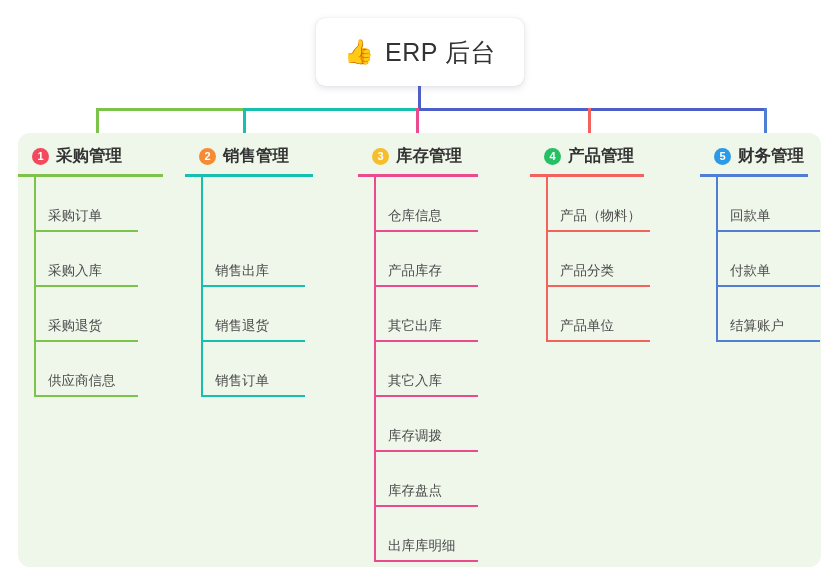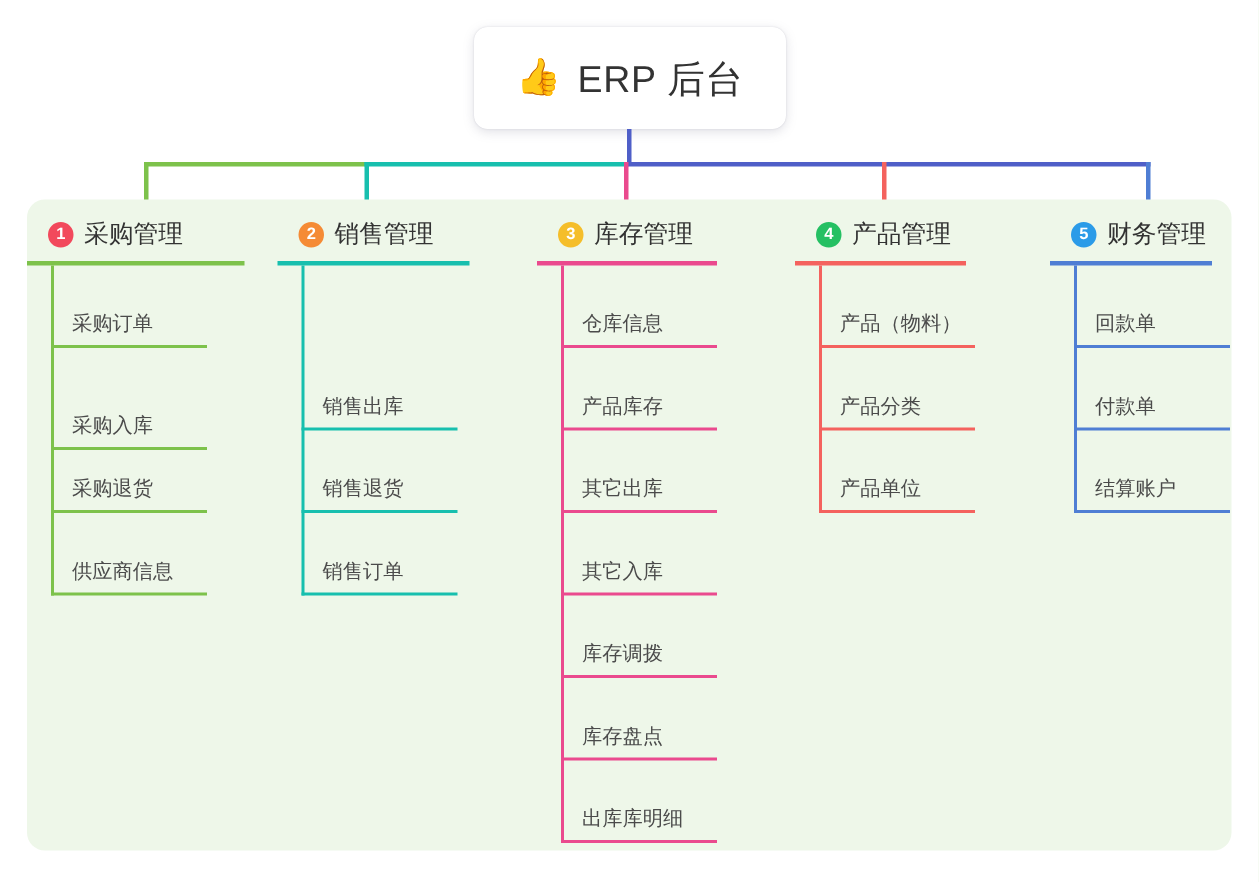--- a/index.html
+++ b/index.html
@@ -74,21 +74,21 @@
     padding-left:14px;
     white-space:nowrap;
   }
   .badge{
     width:17px;height:17px;border-radius:50%;
     color:#ffffff;font-size:11px;
     display:flex;align-items:center;justify-content:center;
     flex:0 0 auto;
     font-weight:bold;
   }
-  .col-title{font-size:16.5px;color:#333333;}
+  .col-title{font-size:16.5px;color:#333333;font-weight:bold;}
   .head-rule{
     height:3px;width:100%;
     margin-top:3px;
   }
   .col-body{position:relative;}
   .spine{
     position:absolute;left:16px;top:0;width:2px;
   }
   .item{
     position:absolute;
@@ -135,21 +135,21 @@
         <span class="badge" style="background: rgb(242, 73, 92);">1</span>
         <span class="col-title">采购管理</span>
       </div>
       <div class="head-rule" style="background: rgb(125, 194, 75);"></div>
       <div class="col-body" style="height: 220px;">
         <div class="spine" style="background: rgb(125, 194, 75); height: 220px;"></div>
         <div class="item" style="top: 0px;">
           <span class="item-label">采购订单</span>
           <div class="item-rule" style="background: rgb(125, 194, 75);"></div>
         </div>
-        <div class="item" style="top: 68px; font-family: Liberation Mono, monospace;">
+        <div class="item" style="top: 55px; font-family: Liberation Mono, monospace;">
           <span class="item-label">采购入库</span>
           <div class="item-rule" style="background: rgb(125, 194, 75);"></div>
         </div>
         <div class="item" style="top: 110px;">
           <span class="item-label">采购退货</span>
           <div class="item-rule" style="background: rgb(125, 194, 75);"></div>
         </div>
         <div class="item" style="top: 165px;">
           <span class="item-label">供应商信息</span>
           <div class="item-rule" style="background: rgb(125, 194, 75);"></div>

